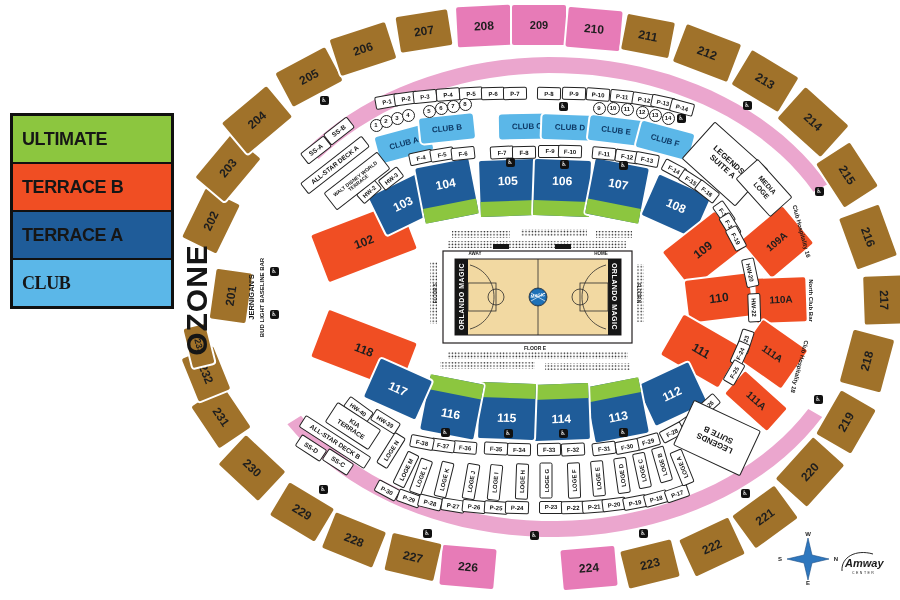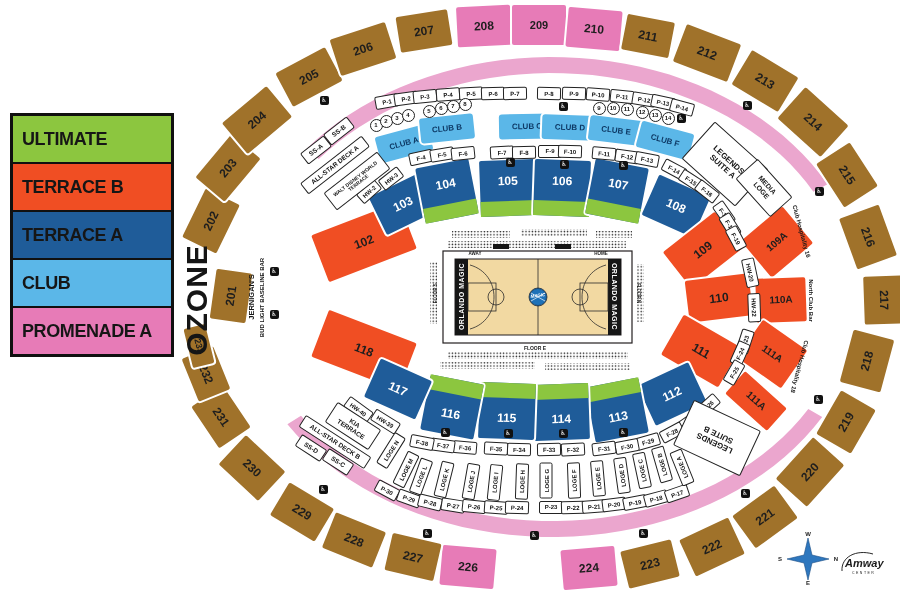--- a/index.html
+++ b/index.html
@@ -452,25 +452,22 @@
     <div id="lg-rows">
         <div class="lg-row" style="background: rgb(140, 198, 63);">
           <span>ULTIMATE</span>
         </div>
         <div class="lg-row" style="background: rgb(240, 78, 35); border-top: 2.5px solid rgb(16, 16, 16);">
           <span>TERRACE B</span>
         </div>
         <div class="lg-row" style="background: rgb(31, 92, 153); border-top: 2.5px solid rgb(16, 16, 16);">
           <span>TERRACE A</span>
         </div>
-        <div class="lg-row" style="background: rgb(91, 183, 232); border-top: 2.5px solid rgb(16, 16, 16);">
+        <div class="lg-row" style="background: rgb(91, 183, 232); border-top: 2.5px solid rgb(16, 16, 16); font-family: Liberation Serif, serif;">
           <span>CLUB</span>
-        </div>
-        <div class="lg-row" style="background: rgb(231, 123, 183); border-top: 2.5px solid rgb(16, 16, 16);">
-          <span>PROMENADE A</span>
         </div>
       </div>
   </div>
 
   <div class="ctxt" style="left:462px;top:252px;width:26px;font-size:4.5px;">AWAY</div>
   <div class="ctxt" style="left:588px;top:252px;width:26px;font-size:4.5px;">HOME</div>
   <div class="ctxt" style="left:505px;top:346px;width:60px;font-size:5px;">FLOOR E</div>
   <div class="ctxt" style="left:421px;top:291px;width:30px;font-size:4.5px;transform:rotate(-90deg);">FLOOR S</div>
   <div class="ctxt" style="left:623px;top:291px;width:30px;font-size:4.5px;transform:rotate(90deg);">FLOOR N</div>
   <div class="ctxt" style="left:424px;top:293px;width:74px;font-size:7px;color:#fff;letter-spacing:0.5px;transform:rotate(-90deg);">ORLANDO MAGIC</div>

